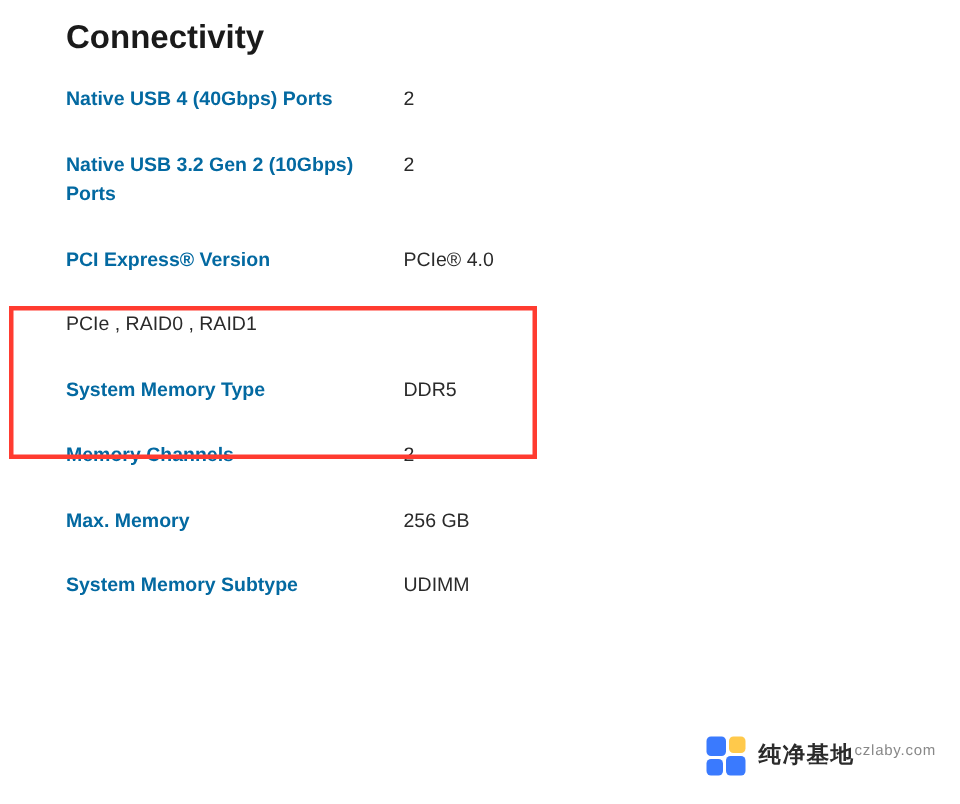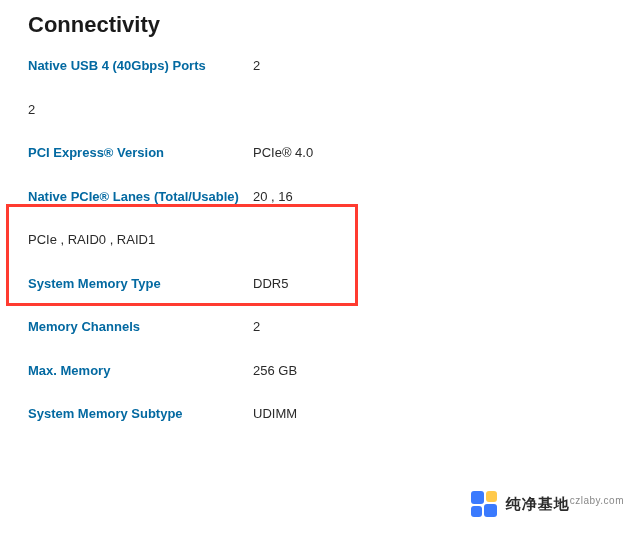--- a/index.html
+++ b/index.html
@@ -10,20 +10,21 @@
     body {
       width: 640px;
       height: 536px;
       background: #ffffff;
       font-family: Arial, sans-serif;
       position: relative;
       overflow: hidden;
     }
     .container {
       padding: 12px 44px 0 28px;
+      margin-left: 16px;
     }
     .section-title {
       font-size: 22px;
       font-weight: 700;
       color: #1a1a1a;
       margin-bottom: 18px;
     }
     .spec-row {
       display: flex;
       margin-bottom: 24px;
@@ -89,33 +90,30 @@
 
 <div class="container">
   <h2 class="section-title">Connectivity</h2>
 
   <div class="spec-row">
     <div class="spec-label">Native USB 4 (40Gbps) Ports</div>
     <div class="spec-value">2</div>
   </div>
 
   <div class="spec-row">
+    <div class="spec-label">Native USB 3.2 Gen 2 (10Gbps) Ports</div>
     <div class="spec-value">2</div>
   </div>
 
 
   <div class="spec-row">
     <div class="spec-label">PCI Express® Version</div>
     <div class="spec-value">PCIe® 4.0</div>
   </div>
 
-  <div class="spec-row">
-    <div class="spec-label">Native PCIe® Lanes (Total/Usable)</div>
-    <div class="spec-value">20 , 16</div>
-  </div>
 
   <div class="spec-row">
     <div class="spec-value">PCIe , RAID0 , RAID1</div>
   </div>
 
   <div class="spec-row">
     <div class="spec-label">System Memory Type</div>
     <div class="spec-value">DDR5</div>
   </div>
 

